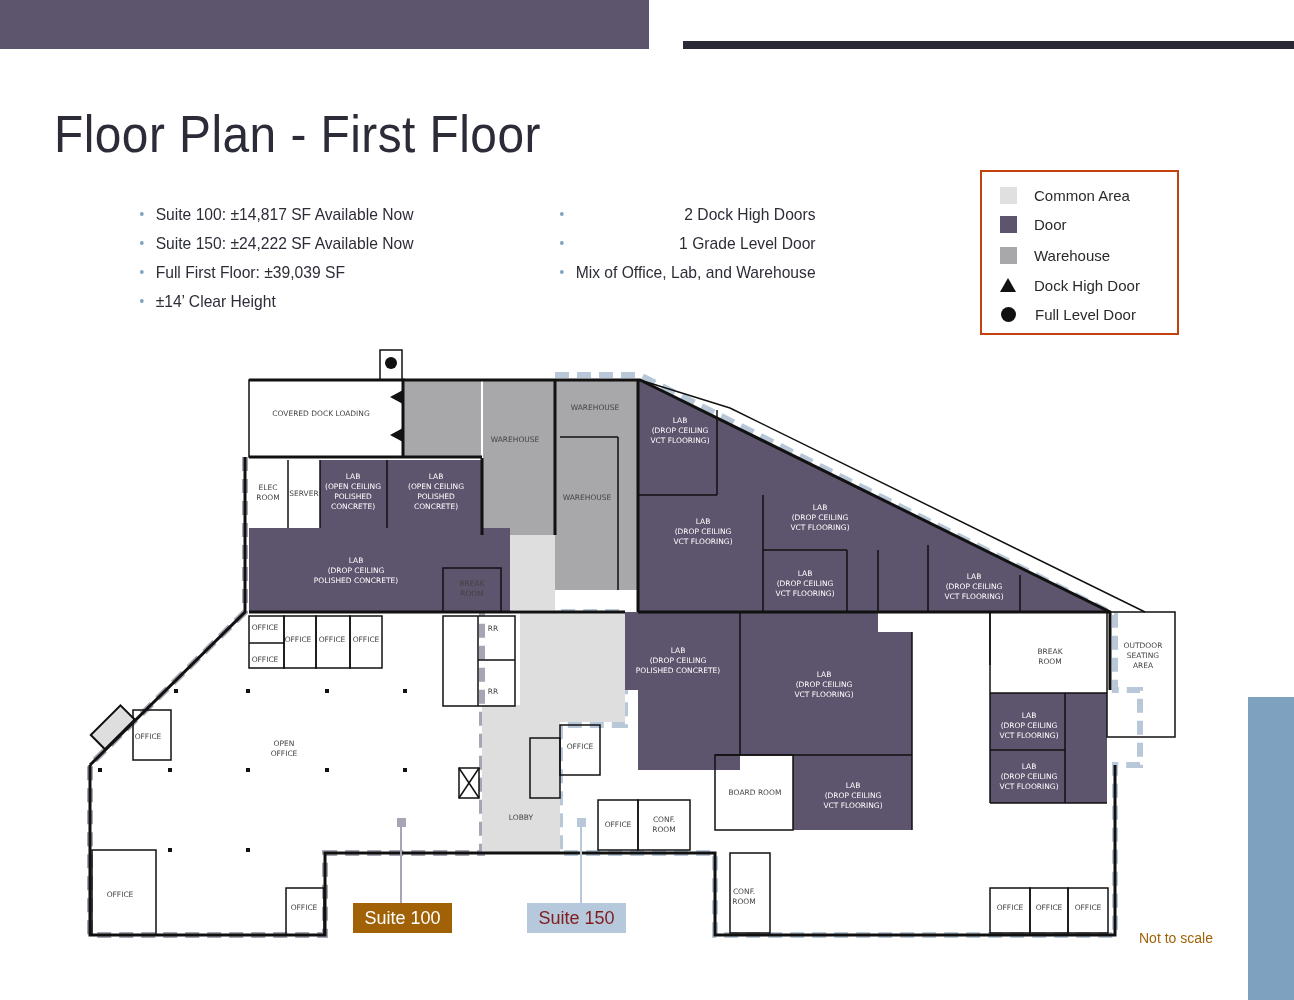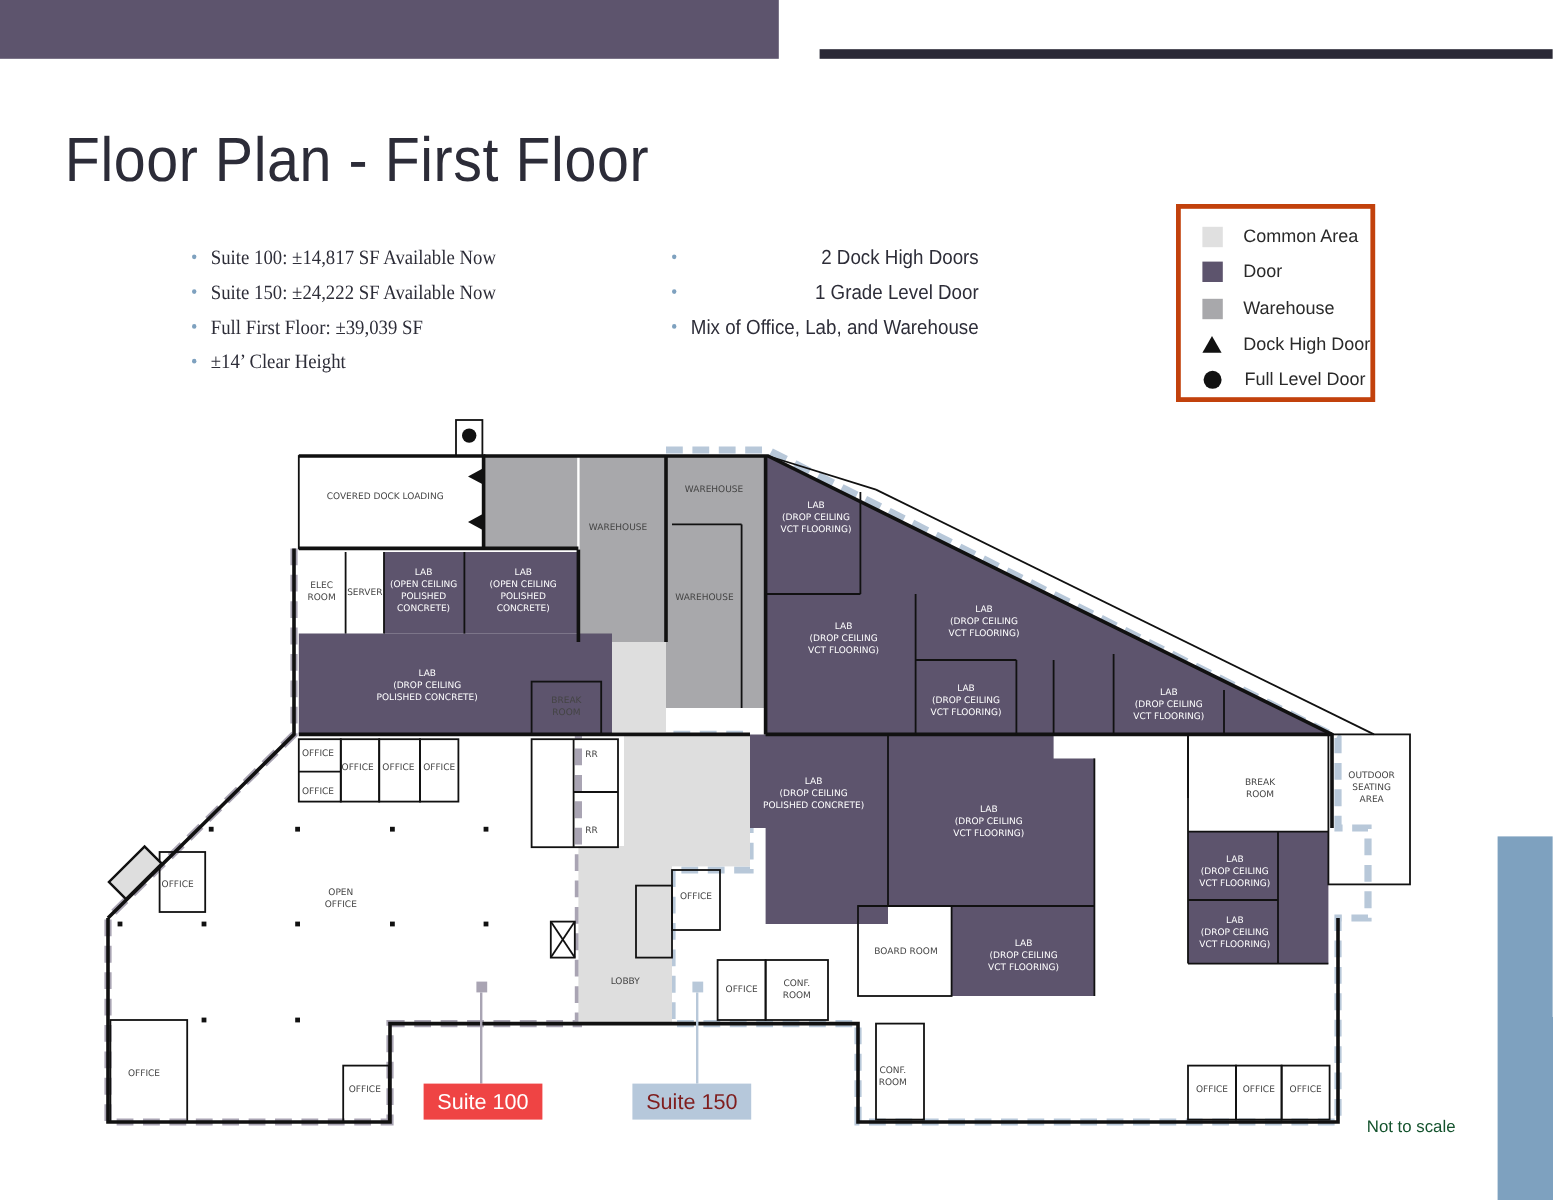--- a/index.html
+++ b/index.html
@@ -4,36 +4,36 @@
 <style>
   html, body { margin: 0; padding: 0; background: #ffffff; }
   body { width: 1294px; height: 1000px; position: relative; overflow: hidden; font-family: "Liberation Sans", sans-serif; color: #2a2a35; }
   .top-bar-left { position: absolute; left: 0; top: 0; width: 649px; height: 49px; background: #5d546d; }
   .top-bar-right { position: absolute; left: 683px; top: 41px; width: 611px; height: 8px; background: #2a2936; }
   .side-accent { position: absolute; left: 1248px; top: 697px; width: 46px; height: 303px; background: #7ea1bf; }
   .page-title { position: absolute; left: 54px; top: 104px; font-size: 52px; font-weight: normal; color: #2c2c38; letter-spacing: 0.5px; font-family: "Liberation Sans", sans-serif; margin: 0; transform: scaleX(0.92); transform-origin: left center; }
   .bullets { position: absolute; top: 200px; list-style: none; margin: 0; padding: 0; }
   .bullets li { font-size: 17px; line-height: 29px; color: #2d2d38; position: relative; padding-left: 17px; transform: scaleX(0.92); transform-origin: left center; white-space: nowrap; }
   .bullets li::before { content: ""; position: absolute; left: 0; top: 12px; width: 4px; height: 4px; border-radius: 50%; background: #7ea1bf; }
-  .bullets-left { left: 160px; font-family: Liberation Serif, serif; }
+  .bullets-left { left: 140px; }
   .bullets-right { left: 560px; text-align: right; }
-  .legend { position: absolute; left: 980px; top: 170px; width: 166px; height: 165px; border: 4px solid #c2410c; box-sizing: border-box; }
+  .legend { position: absolute; left: 980px; top: 170px; width: 199px; height: 165px; border: 2px solid #c2410c; box-sizing: border-box; }
   .legend-item { position: absolute; left: 18px; height: 20px; display: flex; align-items: center; }
   .legend-swatch { width: 17px; height: 17px; margin-right: 17px; }
   .legend-tri { width: 0; height: 0; border-left: 8px solid transparent; border-right: 8px solid transparent; border-bottom: 14px solid #111; margin-right: 18px; }
   .legend-dot { width: 15px; height: 15px; border-radius: 50%; background: #111; margin: 0 19px 0 1px; }
   .legend-label { font-size: 15px; color: #2a2a2a; }
   .plan { position: absolute; left: 0; top: 0; width: 1294px; height: 1000px; }
   .room-label { font-family: "DejaVu Sans", sans-serif; font-size: 7.5px; text-anchor: middle; fill: #555; }
   .room-label.light { fill: #ffffff; }
   .room-label.dark { fill: #444; }
   .suite-tag { position: absolute; height: 30px; display: flex; align-items: center; justify-content: center; font-size: 18px; }
-  .suite-100 { left: 353px; top: 903px; width: 99px; background: #ef4444; color: #ffffff; }
+  .suite-100 { left: 353px; top: 903px; width: 99px; background: #a16207; color: #ffffff; }
   .suite-150 { left: 527px; top: 903px; width: 99px; background: #b6c8db; color: #7f1d1d; }
-  .not-to-scale { position: absolute; left: 1139px; top: 930px; font-size: 14px; color: #14532d; }
+  .not-to-scale { position: absolute; left: 1139px; top: 930px; font-size: 14px; color: #a16207; }
 </style>
 </head>
 <body>
 
 <div class="top-bar-left"></div>
 <div class="top-bar-right"></div>
 <div class="side-accent"></div>
 
 <h1 class="page-title">Floor Plan - First Floor</h1>
 

